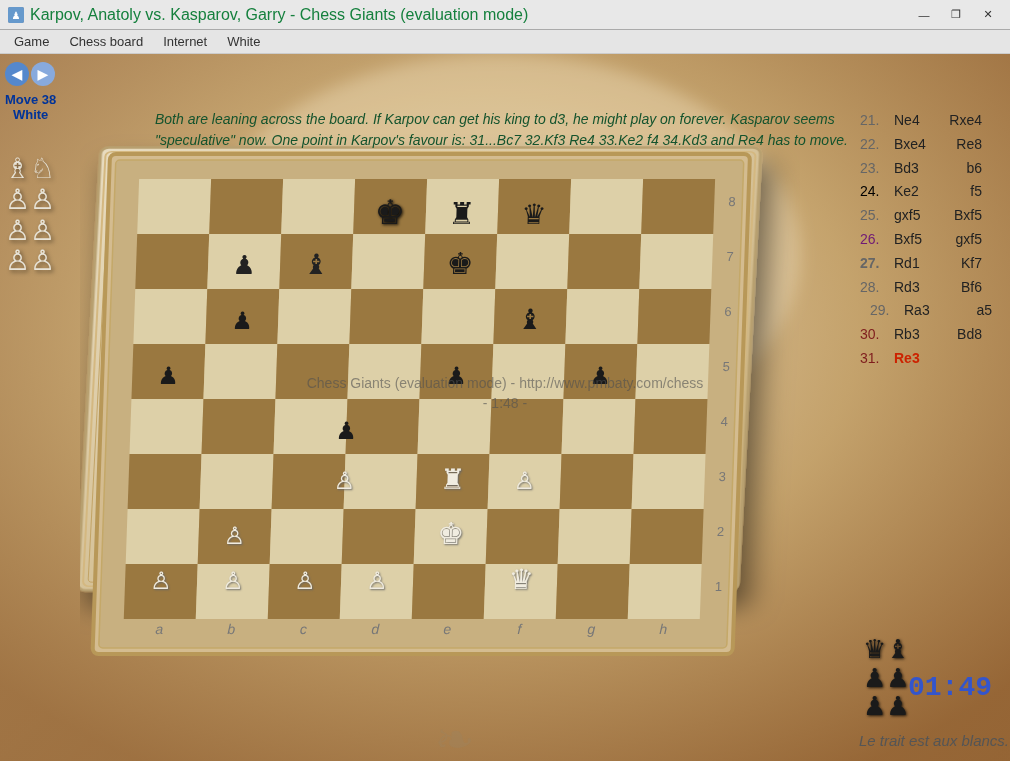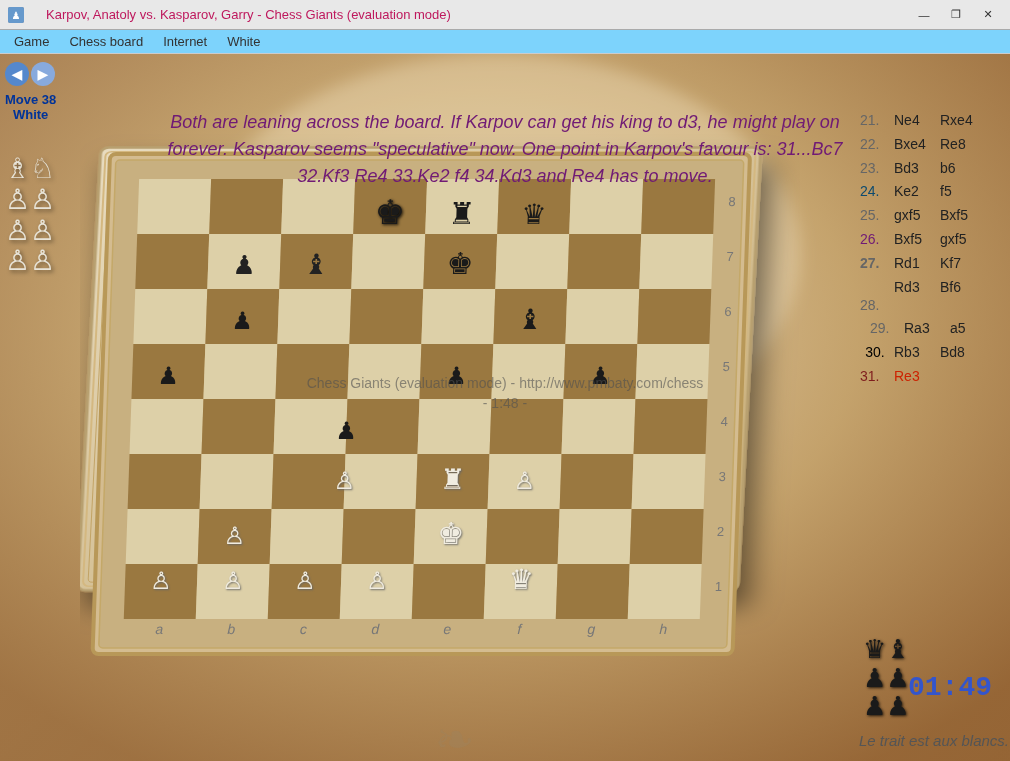--- a/index.html
+++ b/index.html
@@ -24,45 +24,44 @@
     }
     #title-bar .app-icon {
       width: 16px;
       height: 16px;
       background: #888;
       margin-right: 6px;
       border-radius: 2px;
       flex-shrink: 0;
     }
     #title-text {
-      font-size: 13px;
-      color: #be185d;
+      font-size: 16px;
+      color: #15803d;
       flex: 1;
-      margin-left: 16px;
     }
     .window-controls {
       display: flex;
       gap: 4px;
     }
     .win-btn {
       width: 28px;
       height: 20px;
       background: transparent;
       border: none;
       font-size: 11px;
       cursor: pointer;
       display: flex;
       align-items: center;
       justify-content: center;
       color: #333;
     }
 
     
     #menu-bar {
-      background: #7dd3fc;
+      background: #e5e5e5;
       height: 24px;
       display: flex;
       align-items: center;
       padding: 0 4px;
       border-bottom: 1px solid #ccc;
     }
     .menu-item {
       padding: 2px 10px;
       font-size: 13px;
       color: #333;
@@ -121,45 +120,44 @@
       font-weight: bold;
     }
 
     
     #commentary {
       position: absolute;
       top: 55px;
       left: 155px;
       right: 155px;
       z-index: 20;
-      color: #701a75;
-      font-size: 18px;
+      color: #14532d;
+      font-size: 14px;
       line-height: 1.5;
       font-style: italic;
-      text-align: center;
     }
 
     
     #move-list {
       position: absolute;
       top: 55px;
       right: 5px;
       width: 145px;
       z-index: 20;
       color: #222;
       font-size: 14px;
       line-height: 1.7;
     }
     .move-row {
       display: flex;
       gap: 4px;
     }
     .move-num { color: #555; min-width: 28px; }
     .move-white { min-width: 42px; }
-    .move-black { min-width: 42px; }
+    .move-black { min-width: 42px; text-align: right; }
 
     
     #watermark {
       position: absolute;
       top: 50%;
       left: 50%;
       transform: translate(-50%, -50%);
       text-align: center;
       color: rgba(80,80,80,0.7);
       font-size: 15px;
@@ -299,57 +297,57 @@
       <span class="move-num" style="color:#666;min-width:30px;">22.</span>
       <span class="move-white" style="">Bxe4</span>
       <span class="move-black">Re8</span>
     </div>
       <div class="move-row">
       <span class="move-num" style="color:#666;min-width:30px;">23.</span>
       <span class="move-white" style="">Bd3</span>
       <span class="move-black">b6</span>
     </div>
       <div class="move-row">
-      <span class="move-num" style="color:#0c4a6e;min-width:30px;">24.</span>
+      <span class="move-num" style="color:#000000;min-width:30px;">24.</span>
       <span class="move-white" style="">Ke2</span>
       <span class="move-black">f5</span>
     </div>
       <div class="move-row">
       <span class="move-num" style="color:#666;min-width:30px;">25.</span>
       <span class="move-white" style="">gxf5</span>
       <span class="move-black">Bxf5</span>
     </div>
       <div class="move-row">
       <span class="move-num" style="color:#701a75;min-width:30px;">26.</span>
       <span class="move-white" style="">Bxf5</span>
       <span class="move-black">gxf5</span>
     </div>
       <div class="move-row">
       <span class="move-num" style="color:#666;min-width:30px;font-weight:bold;">27.</span>
       <span class="move-white" style="">Rd1</span>
       <span class="move-black">Kf7</span>
     </div>
       <div class="move-row">
-      <span class="move-num" style="color:#666;min-width:30px;margin-top:18px;">28.</span>
+      <span class="move-num" style="color:#666;min-width:30px;">28.</span>
       <span class="move-white" style="">Rd3</span>
       <span class="move-black">Bf6</span>
     </div>
       <div class="move-row">
       <span class="move-num" style="color:#666;min-width:30px;margin-left:10px;">29.</span>
       <span class="move-white" style="">Ra3</span>
       <span class="move-black">a5</span>
     </div>
       <div class="move-row">
-      <span class="move-num" style="color:#000000;min-width:30px;text-align:center;">30.</span>
+      <span class="move-num" style="color:#7f1d1d;min-width:30px;">30.</span>
       <span class="move-white" style="">Rb3</span>
       <span class="move-black">Bd8</span>
     </div>
       <div class="move-row">
       <span class="move-num" style="color:#7f1d1d;min-width:30px;">31.</span>
-      <span class="move-white" style="color:#cc2200;font-weight:normal;">Re3</span>
+      <span class="move-white" style="color:#cc2200;font-weight:bold;">Re3</span>
       <span class="move-black"></span>
     </div>
     </div>
 
   <svg id="svg-board" width="720" height="560" viewBox="0 0 720 560" xmlns="http://www.w3.org/2000/svg">
     <defs>
       <filter id="boardShadow">
         <feDropShadow dx="10" dy="20" stdDeviation="15" flood-color="rgba(0,0,0,0.5)"></feDropShadow>
       </filter>
       <linearGradient id="boardBg" x1="0%" y1="0%" x2="100%" y2="100%">

